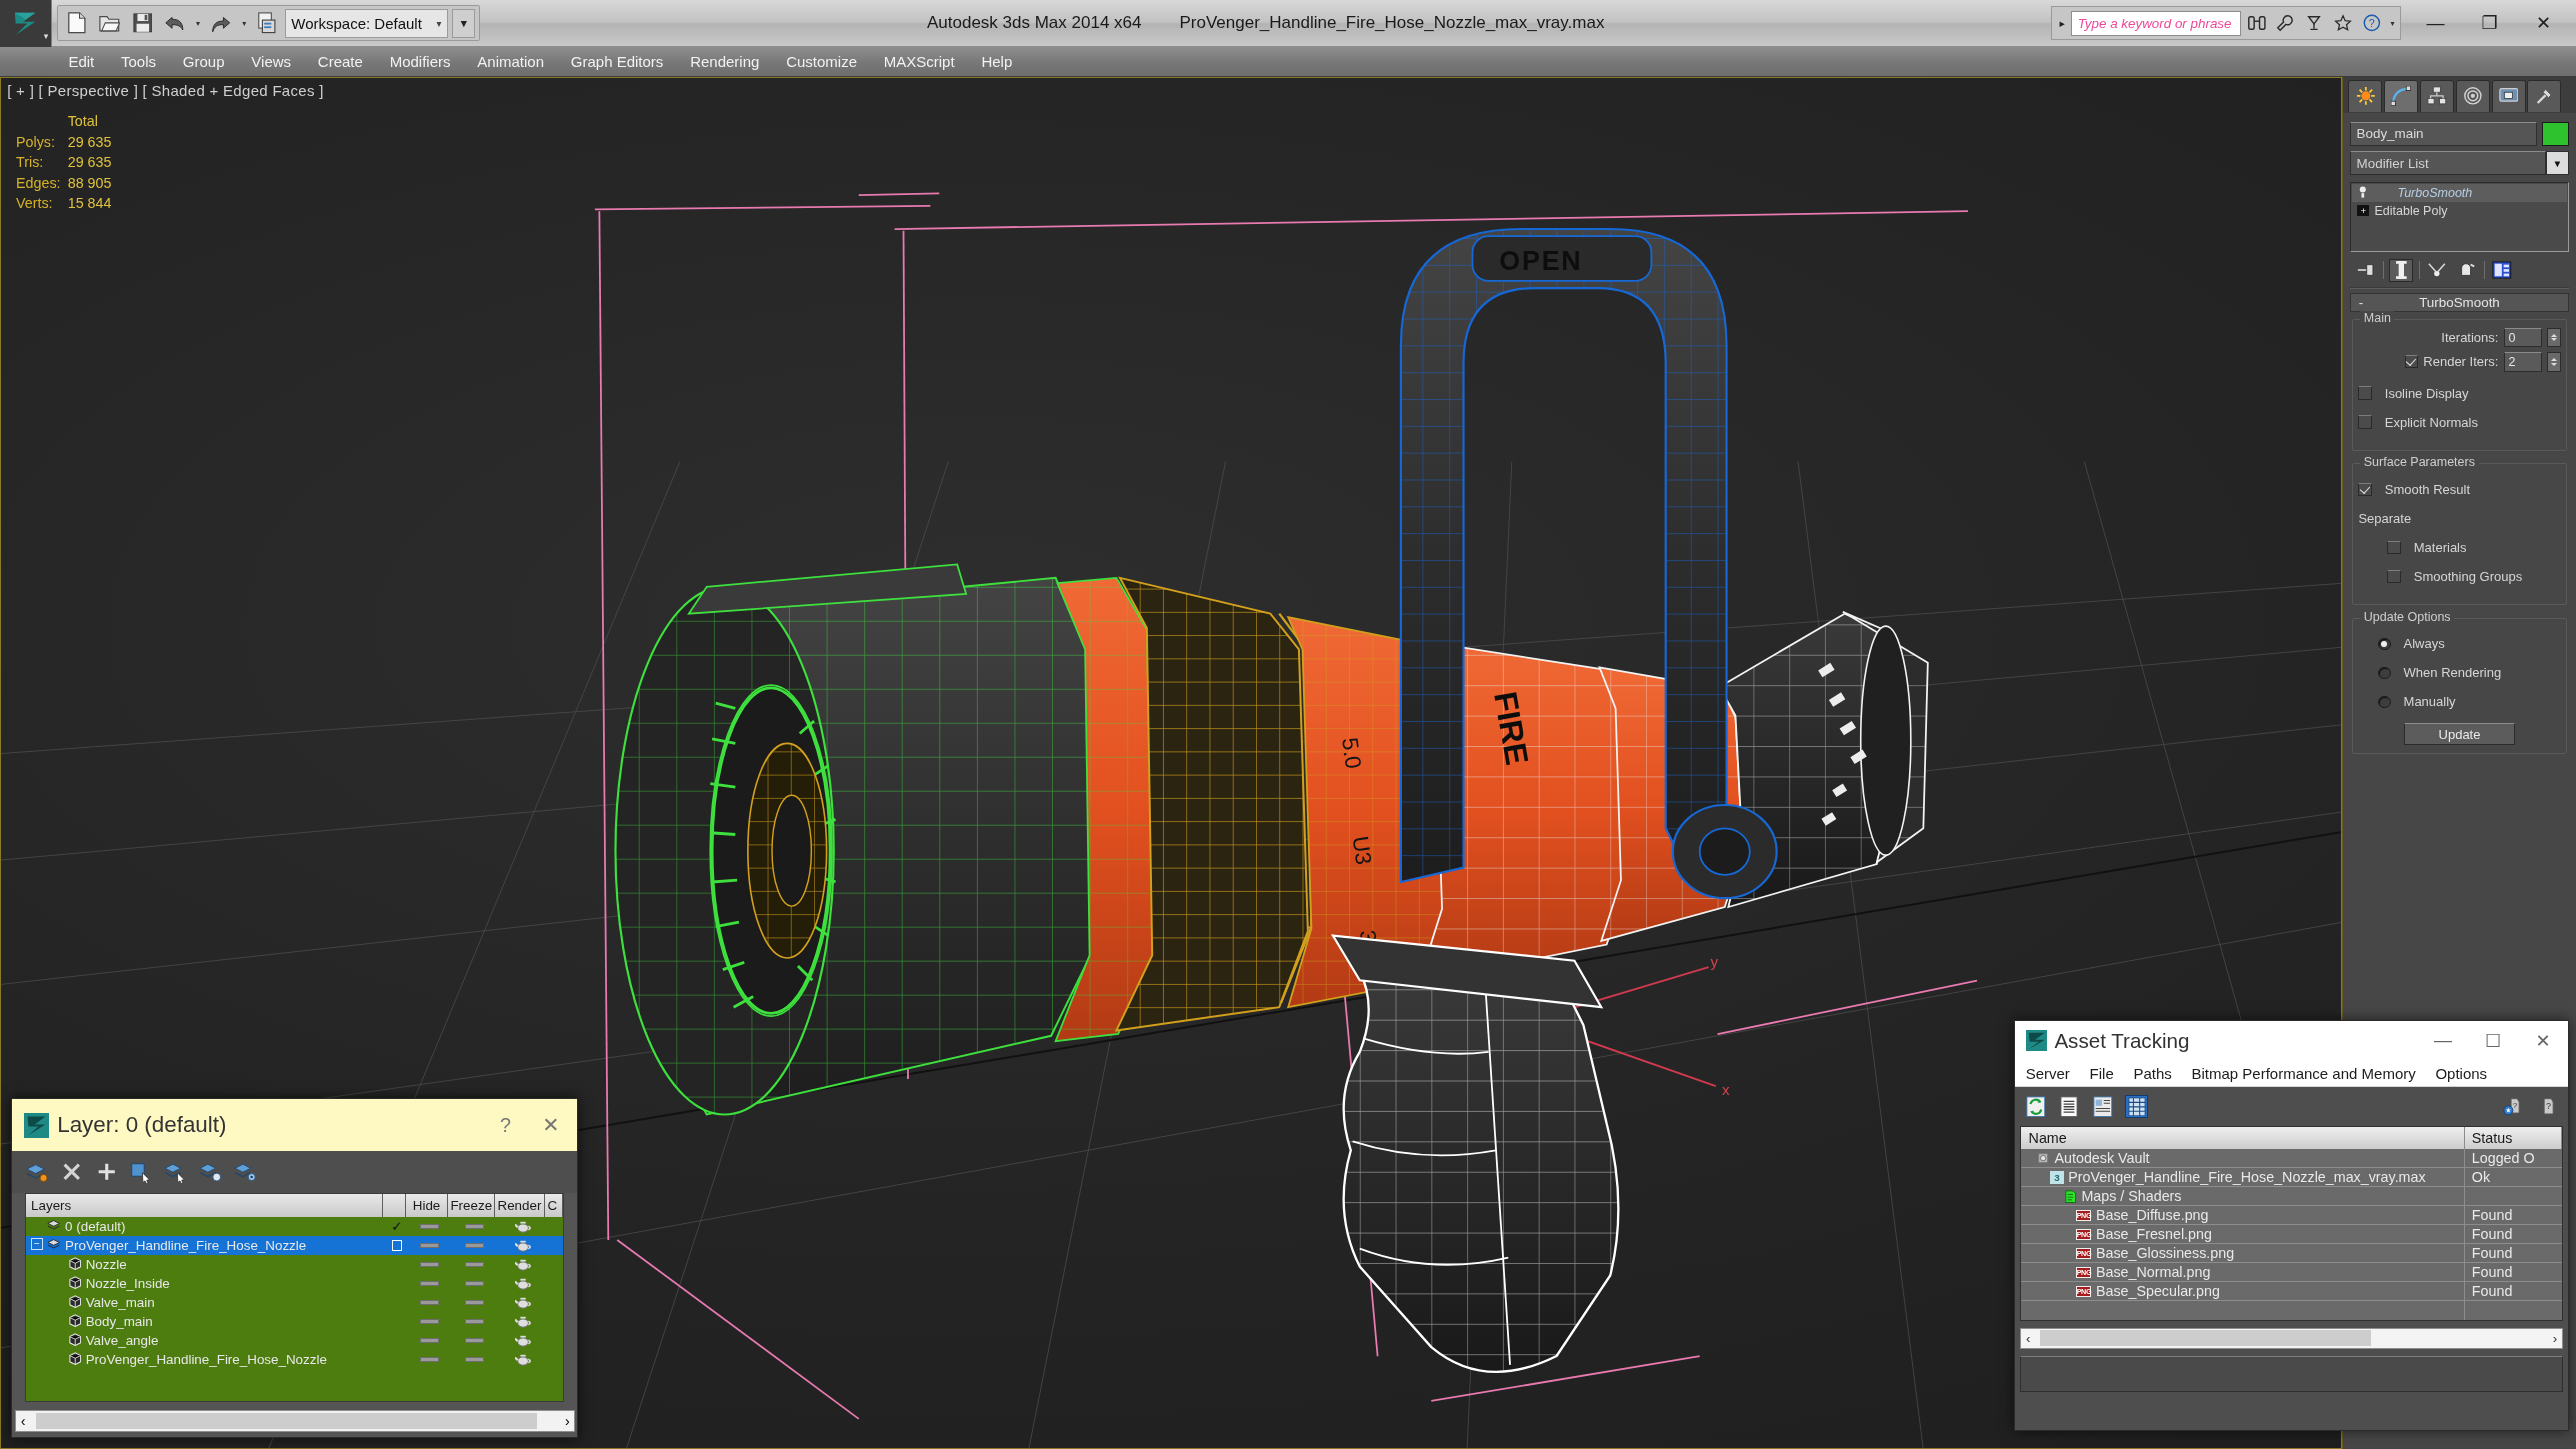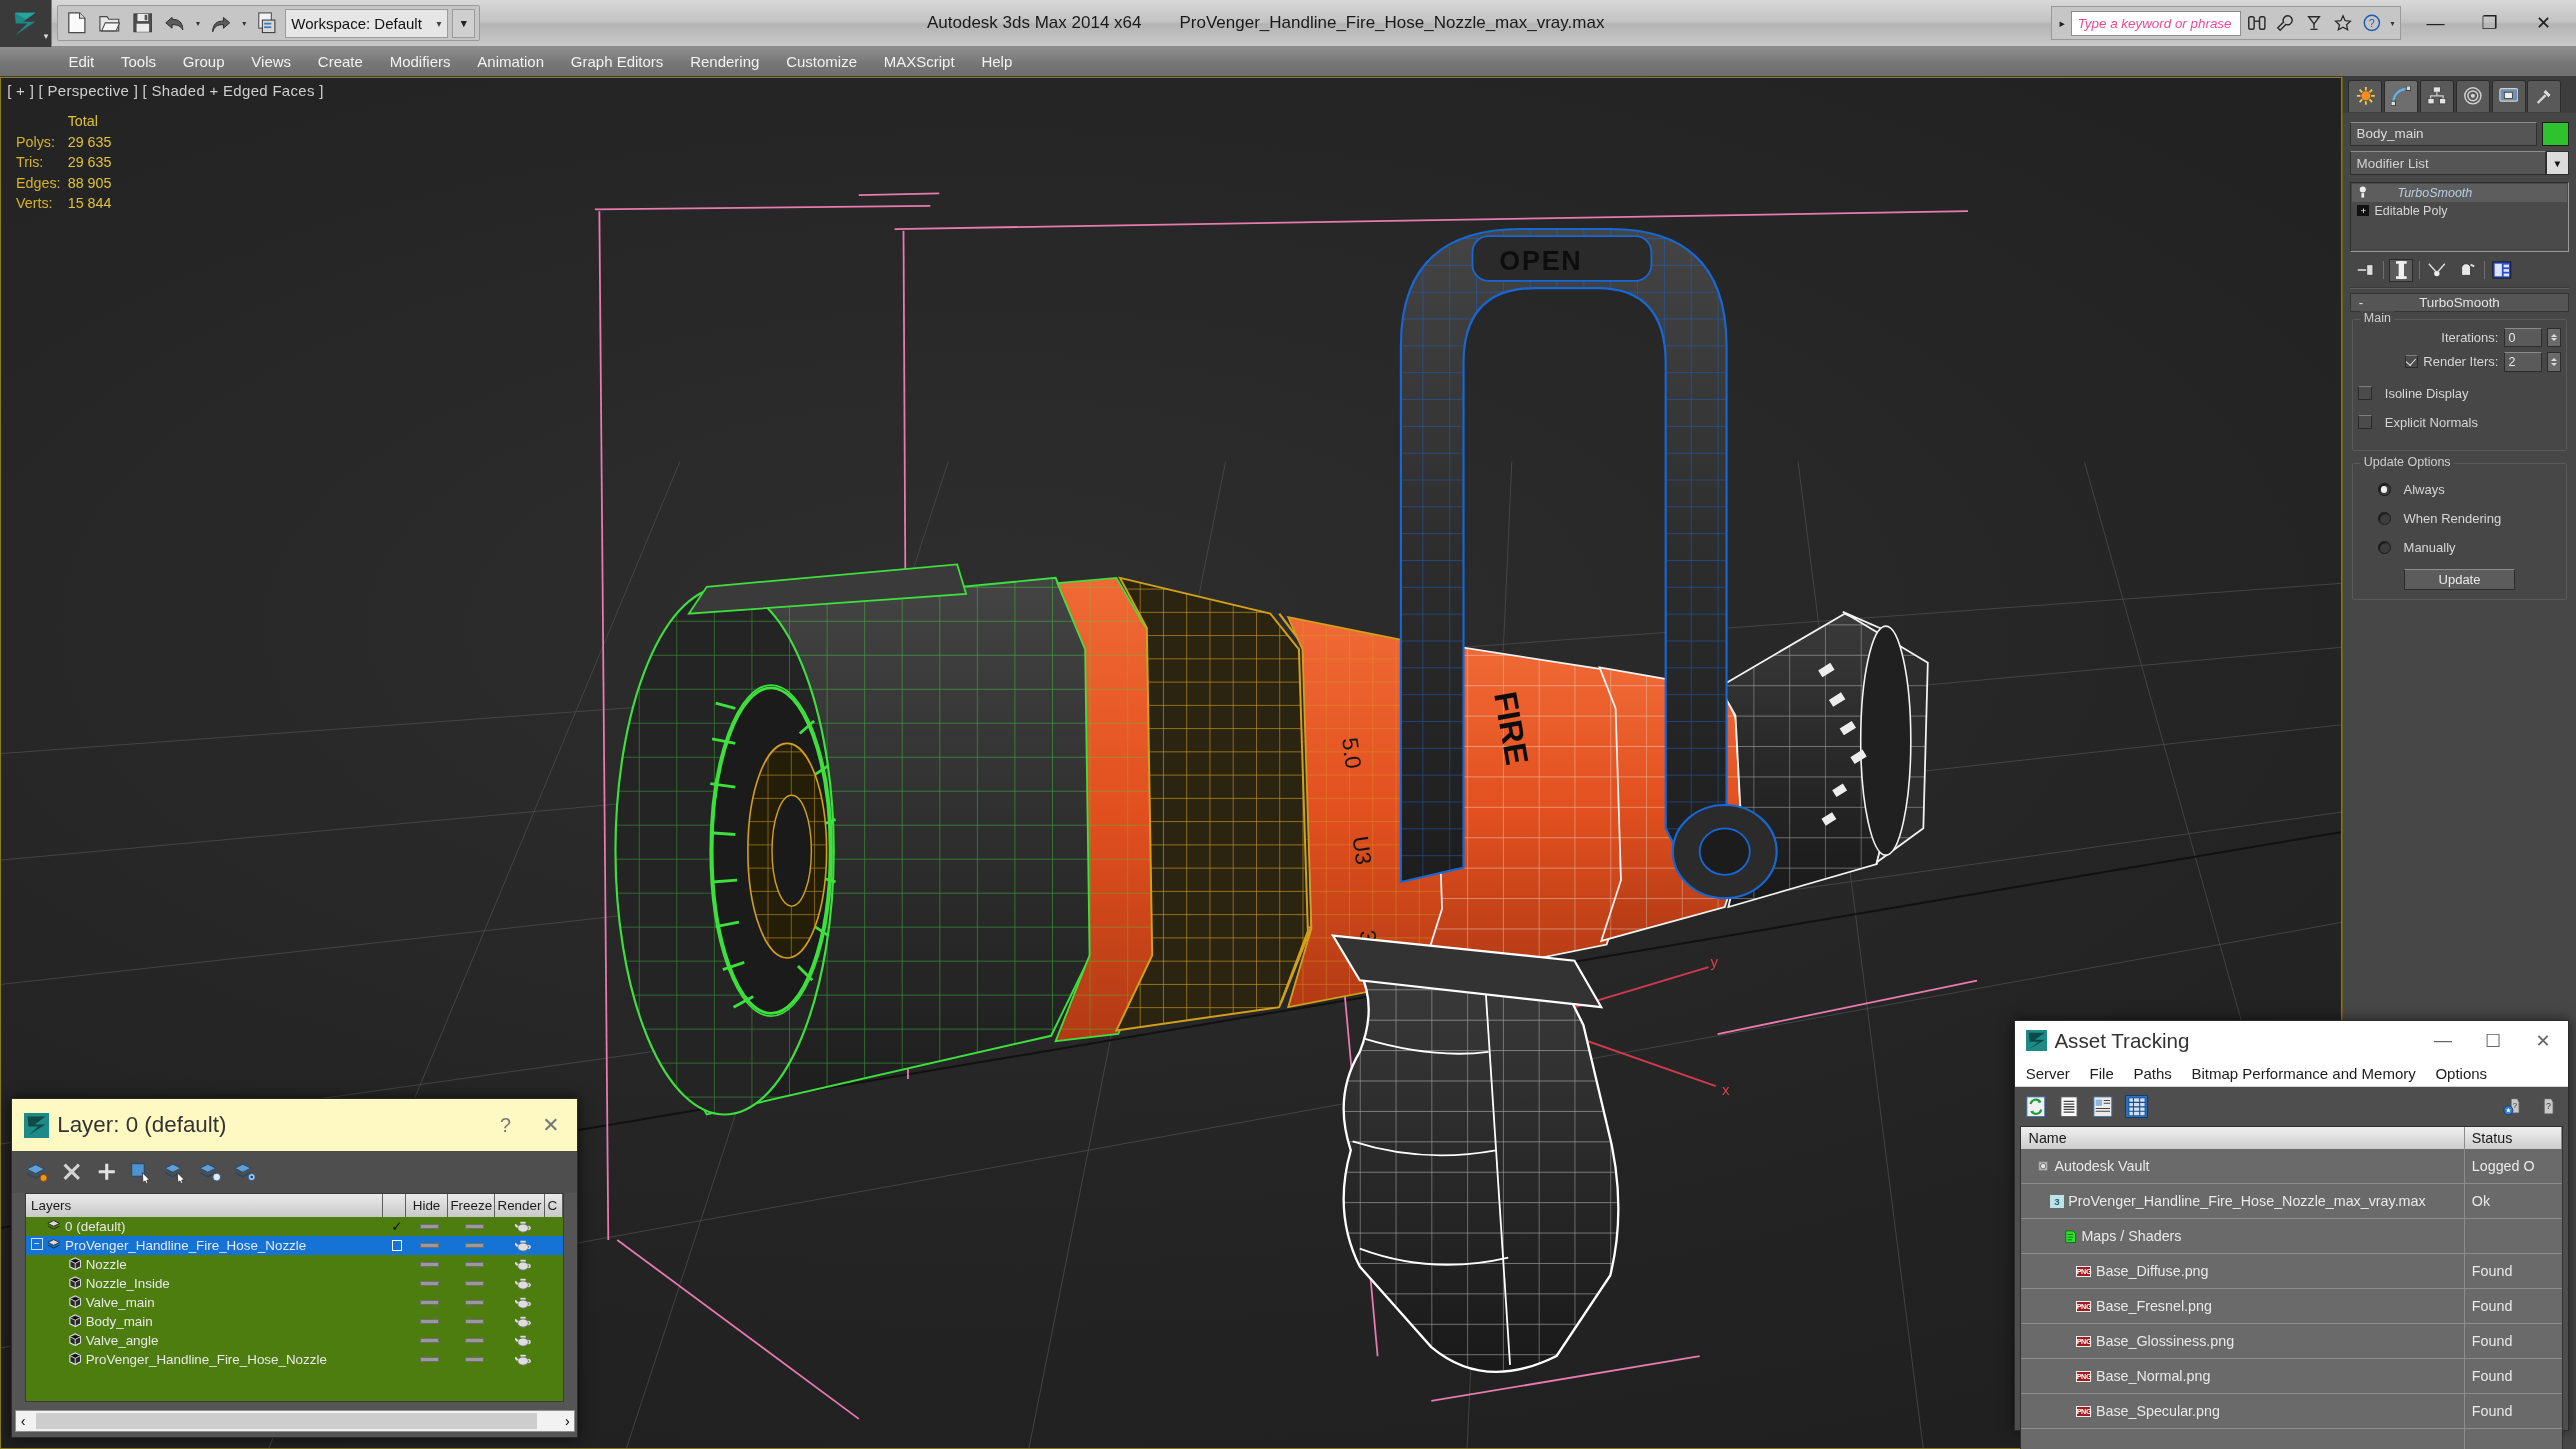--- a/index.html
+++ b/index.html
@@ -144,21 +144,21 @@
   .at-menu{height:27px;background:#fff;display:flex;align-items:center;padding-left:10.7px;gap:19.7px;
     font-size:15px;color:#1d1d1d;border-bottom:0.9px solid #d4d4d4;}
   .at-tools{height:39px;background:#4e4e4e;display:flex;align-items:center;padding:0 9px;gap:10.7px;}
   .at-tool{width:23px;height:23px;display:flex;align-items:center;justify-content:center;}
   .at-tool.on{background:#2a6fc4;border:0.9px solid #123c70;}
   .at-sp{flex:1;}
   .at-grid{margin:0 5.4px;border:0.9px solid #2f2f2f;background:#6a6a6a;}
   .at-head{display:flex;height:22.4px;background:linear-gradient(#efefef,#cdcdcd);}
   .at-head .c{font-size:14.3px;color:#191919;display:flex;align-items:center;padding-left:7.2px;
     border-right:0.9px solid #8c8c8c;}
-  .atrow{display:flex;height:35px;align-items:center;font-size:14.3px;color:#e9e9e9;
+  .atrow{display:flex;height:19px;align-items:center;font-size:14.3px;color:#e9e9e9;
     border-bottom:0.9px solid #8d8d8d;}
   .atrow .n{flex:1;display:flex;align-items:center;gap:4.5px;overflow:hidden;white-space:nowrap;
     border-right:0.9px solid #8d8d8d;height:100%;}
   .atrow .s{width:97px;padding-left:7.2px;}
   .at-hsb{margin:6.3px 5.4px 0;height:21.5px;background:#f4f4f4;border:0.9px solid #8e8e8e;position:relative;
     display:flex;align-items:center;justify-content:space-between;padding:0 4.5px;font-size:13.4px;color:#333;}
   .at-hsb .thumb{position:absolute;left:19px;top:1.8px;width:331px;height:16px;background:#cdcdcd;}
   .at-status{margin:7.2px 5.4px 0;height:36px;background:#4a4a4a;border:0.9px solid #2f2f2f;
     border-top-color:#7d7d7d;}
   .pngico{width:15px;height:11.6px;background:#a61b1b;border:0.9px solid #efefef;color:#fff;font-size:7.2px;
@@ -624,20 +624,36 @@
         <div class="cbrow">
           <div class="cb"></div>
           <span class="plabel">Isoline Display</span>
         </div>
         <div class="cbrow">
           <div class="cb"></div>
           <span class="plabel">Explicit Normals</span>
         </div>
       </div>
 
+      <div class="group" style="margin-top:12.5px;">
+        <div class="glabel">Surface Parameters</div>
+        <div class="cbrow">
+          <div class="cb checked"></div>
+          <span class="plabel">Smooth Result</span>
+        </div>
+        <div class="plabel" style="margin:2.7px 0 1.8px;">Separate</div>
+        <div class="cbrow" style="padding-left:29px;">
+          <div class="cb"></div>
+          <span class="plabel">Materials</span>
+        </div>
+        <div class="cbrow" style="padding-left:29px;">
+          <div class="cb"></div>
+          <span class="plabel">Smoothing Groups</span>
+        </div>
+      </div>
 
       <div class="group" style="margin-top:12.5px;">
         <div class="glabel">Update Options</div>
         <div class="cbrow" style="padding-left:19.7px;">
           <div class="rb on"></div>
           <span class="plabel">Always</span>
         </div>
         <div class="cbrow" style="padding-left:19.7px;">
           <div class="rb"></div>
           <span class="plabel">When Rendering</span>

